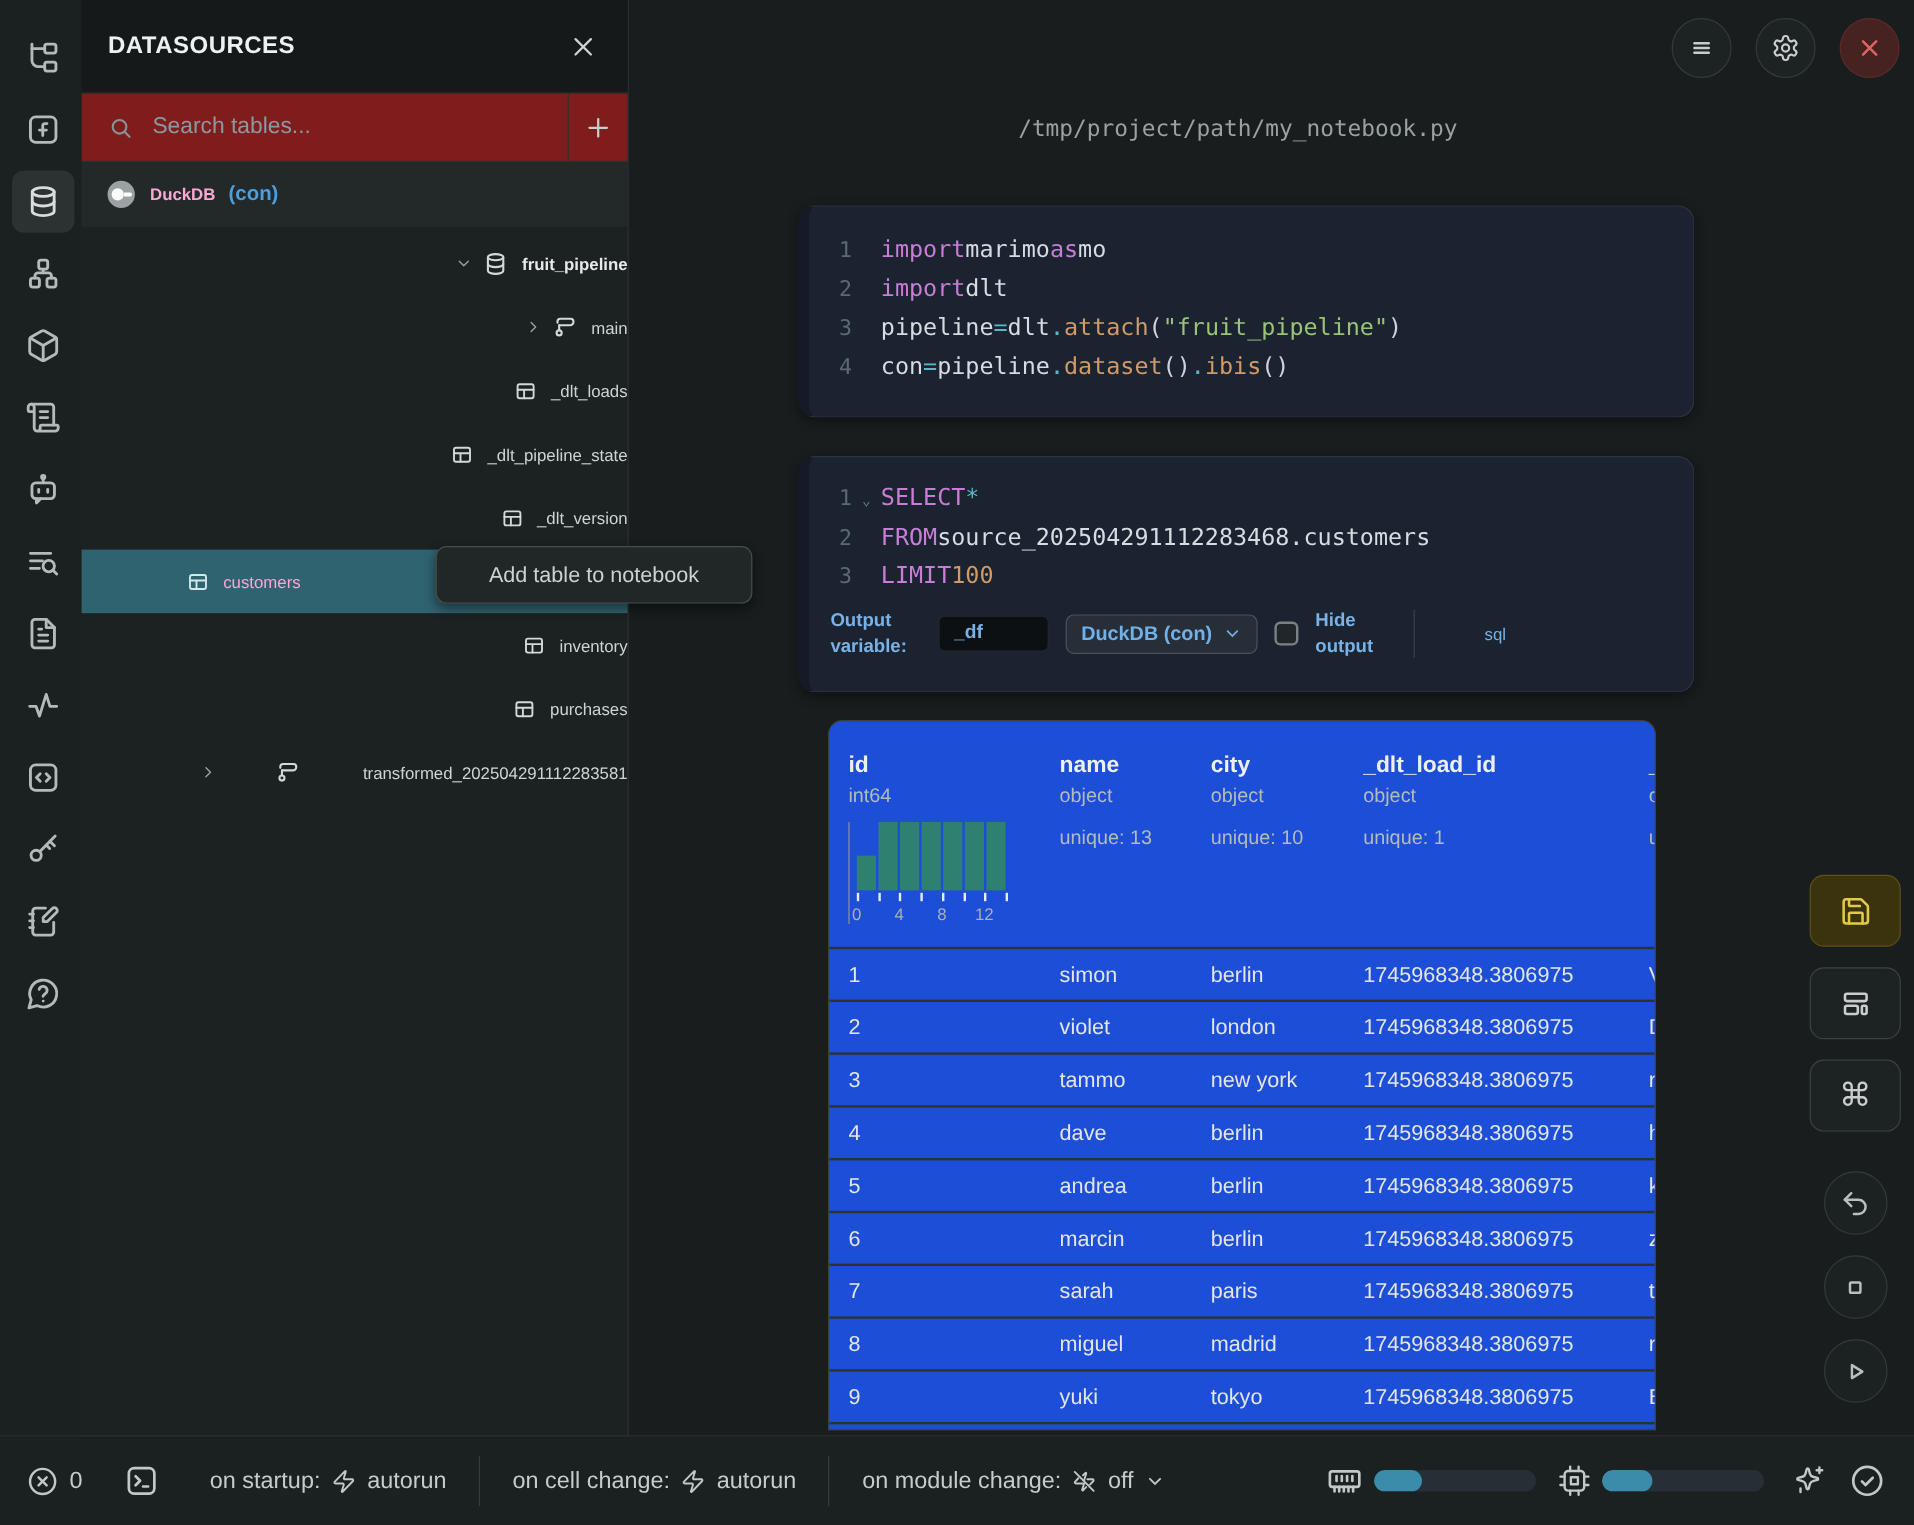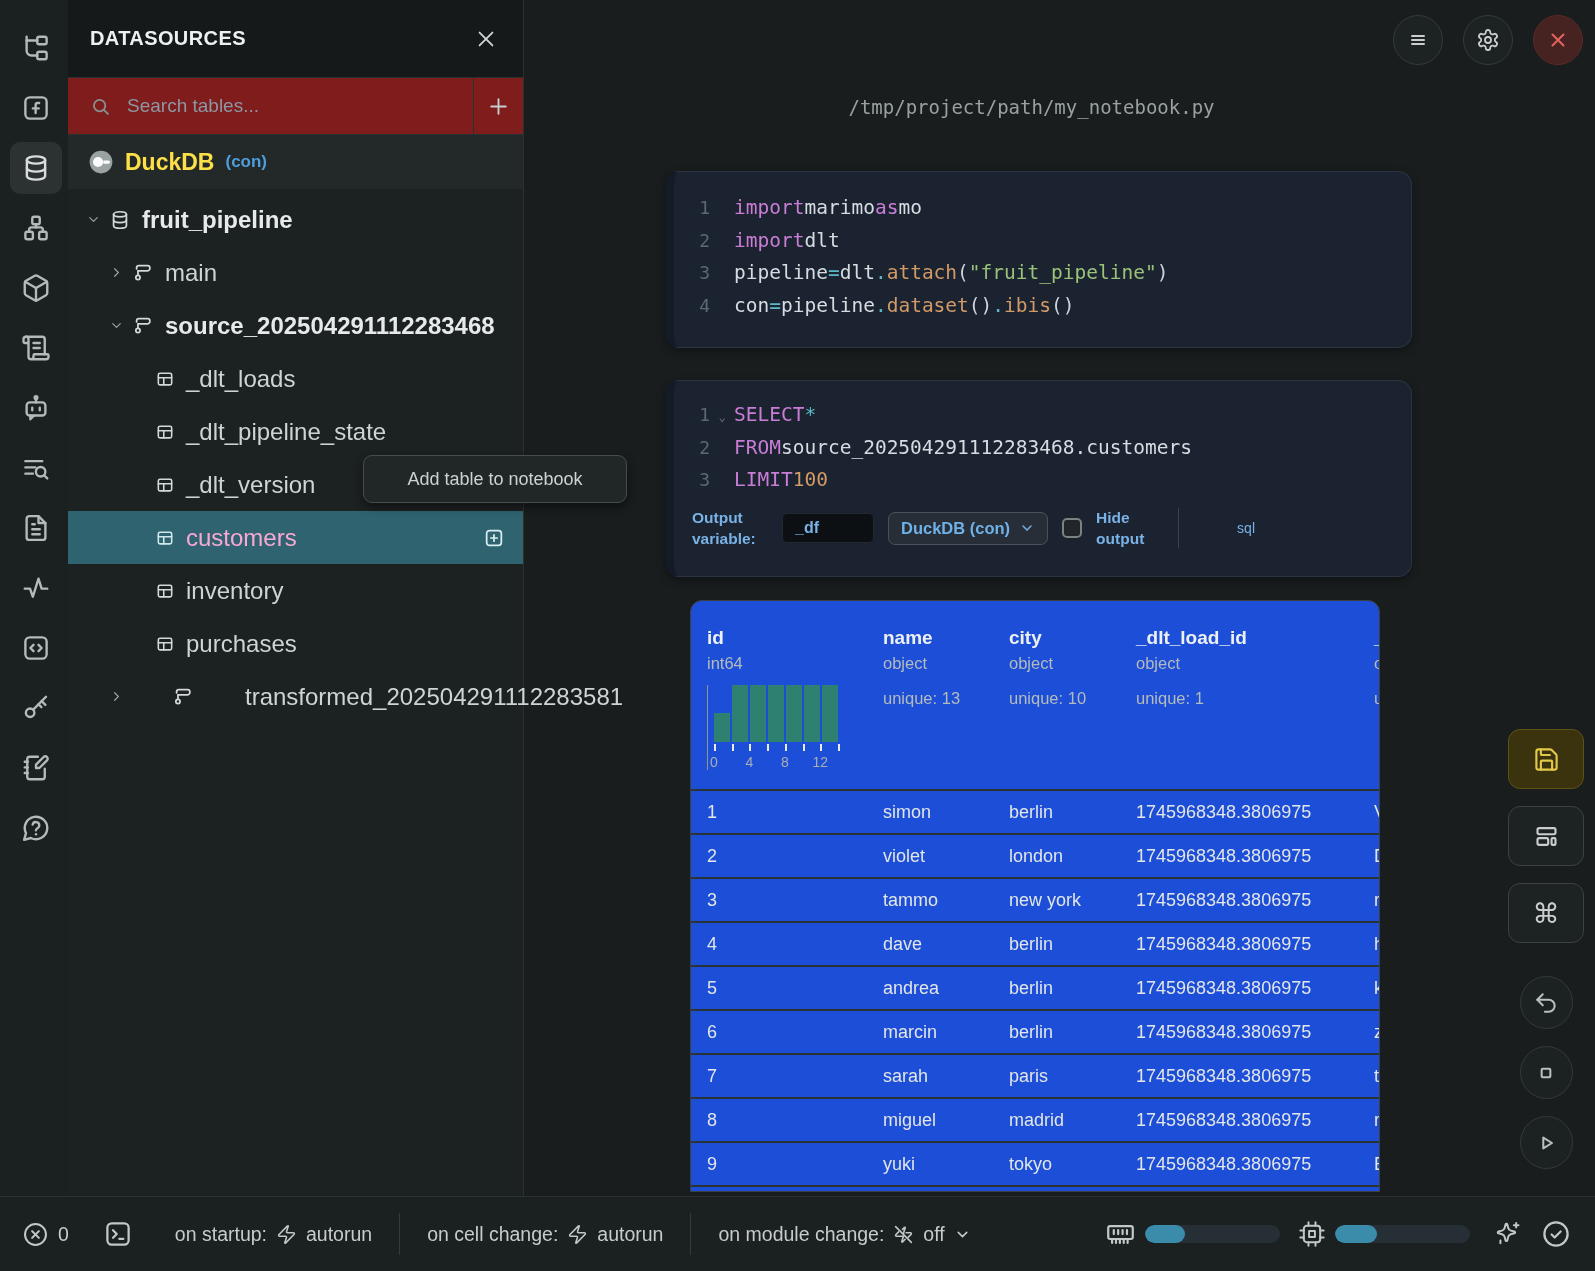--- a/index.html
+++ b/index.html
@@ -25,24 +25,24 @@
   .panel-close{color:#d0d4d4;cursor:pointer;}
   .search-row{height:57px;background:#7f1d1d;border-bottom:1px solid #2b3131;display:flex;
         align-items:center;position:relative;}
   .search-ic{margin:0 14px 0 22px;color:#8a9292;}
   .search-input{flex:1;background:transparent;border:0;outline:none;font-size:19px;
         color:#ced4d4;font-family:inherit;}
   .search-input::placeholder{color:#8d97a3;}
   .add-source{width:50px;height:100%;border-left:1px solid #2b3131;display:flex;
         align-items:center;justify-content:center;color:#c9cdcd;}
   .conn-row{height:54px;background:#232829;display:flex;align-items:center;padding-left:20px;gap:11px;}
-  .conn-name{font-size:23px;font-weight:bold;color:#fde047;}
+  .conn-name{font-size:14px;font-weight:bold;color:#f9a8d4;}
   .conn-var{font-size:17px;font-weight:bold;color:#4d9edd;}
   .tree{padding-top:4px;}
-  .tree-row{height:53px;display:flex;align-items:center;font-size:24px;color:#ced4d4;}
+  .tree-row{height:53px;display:flex;align-items:center;font-size:14px;color:#ced4d4;justify-content:flex-end;}
   .tree-row .chev{color:#9aa1a1;margin-right:8px;flex:0 0 auto;}
   .tree-row .chev-sp{width:23px;flex:0 0 auto;}
   .tree-row .t-ic{color:#d3d8d8;margin-right:11px;flex:0 0 auto;}
   .tree-row.bold .t-label{font-weight:bold;color:#e6eaea;}
   .tree-row.selected{background:#2f6370;color:#f9a8d4;}
   .tree-row.selected .t-ic{color:#cfe8ec;}
   .tree-row .row-add{margin-left:auto;margin-right:18px;color:#d8eef2;}
 
   
   .tooltip{position:absolute;left:363px;top:455px;width:264px;height:48px;background:#212626;
@@ -295,35 +295,20 @@
             </svg>
           </span>
           <span class="t-ic">
             <svg width="22" height="22" viewBox="0 0 24 24" fill="none" stroke="currentColor" stroke-width="1.9" stroke-linecap="round" stroke-linejoin="round">
               <path d="M6.5 9.8h10a3 3 0 0 0 3-3v-.3a2.5 2.5 0 0 0-2.5-2.5h-9.5A2.5 2.5 0 0 0 5 6.5v1"></path>
               <path d="M6.5 10v4.3"></path>
               <circle cx="6.5" cy="16.8" r="2.3"></circle>
             </svg>
           </span>
           <span class="t-label">main</span>
-        </div>
-        <div class="tree-row bold" style="padding-left: 41px;">
-          <span class="chev">
-            <svg width="15" height="15" viewBox="0 0 24 24" fill="none" stroke="currentColor" stroke-width="1.9" stroke-linecap="round" stroke-linejoin="round">
-              <path d="M6 9l6 6 6-6"></path>
-            </svg>
-          </span>
-          <span class="t-ic">
-            <svg width="22" height="22" viewBox="0 0 24 24" fill="none" stroke="currentColor" stroke-width="1.9" stroke-linecap="round" stroke-linejoin="round">
-              <path d="M6.5 9.8h10a3 3 0 0 0 3-3v-.3a2.5 2.5 0 0 0-2.5-2.5h-9.5A2.5 2.5 0 0 0 5 6.5v1"></path>
-              <path d="M6.5 10v4.3"></path>
-              <circle cx="6.5" cy="16.8" r="2.3"></circle>
-            </svg>
-          </span>
-          <span class="t-label">source_202504291112283468</span>
         </div>
         <div class="tree-row" style="padding-left: 64px;">
           <span class="chev-sp"></span>
           <span class="t-ic">
             <svg width="20" height="20" viewBox="0 0 24 24" fill="none" stroke="currentColor" stroke-width="1.9" stroke-linecap="round" stroke-linejoin="round">
               <rect x="4" y="5" width="16" height="14" rx="2"></rect>
               <path d="M4 10.5h16M10.5 10.5V19"></path>
             </svg>
           </span>
           <span class="t-label">_dlt_loads</span>

